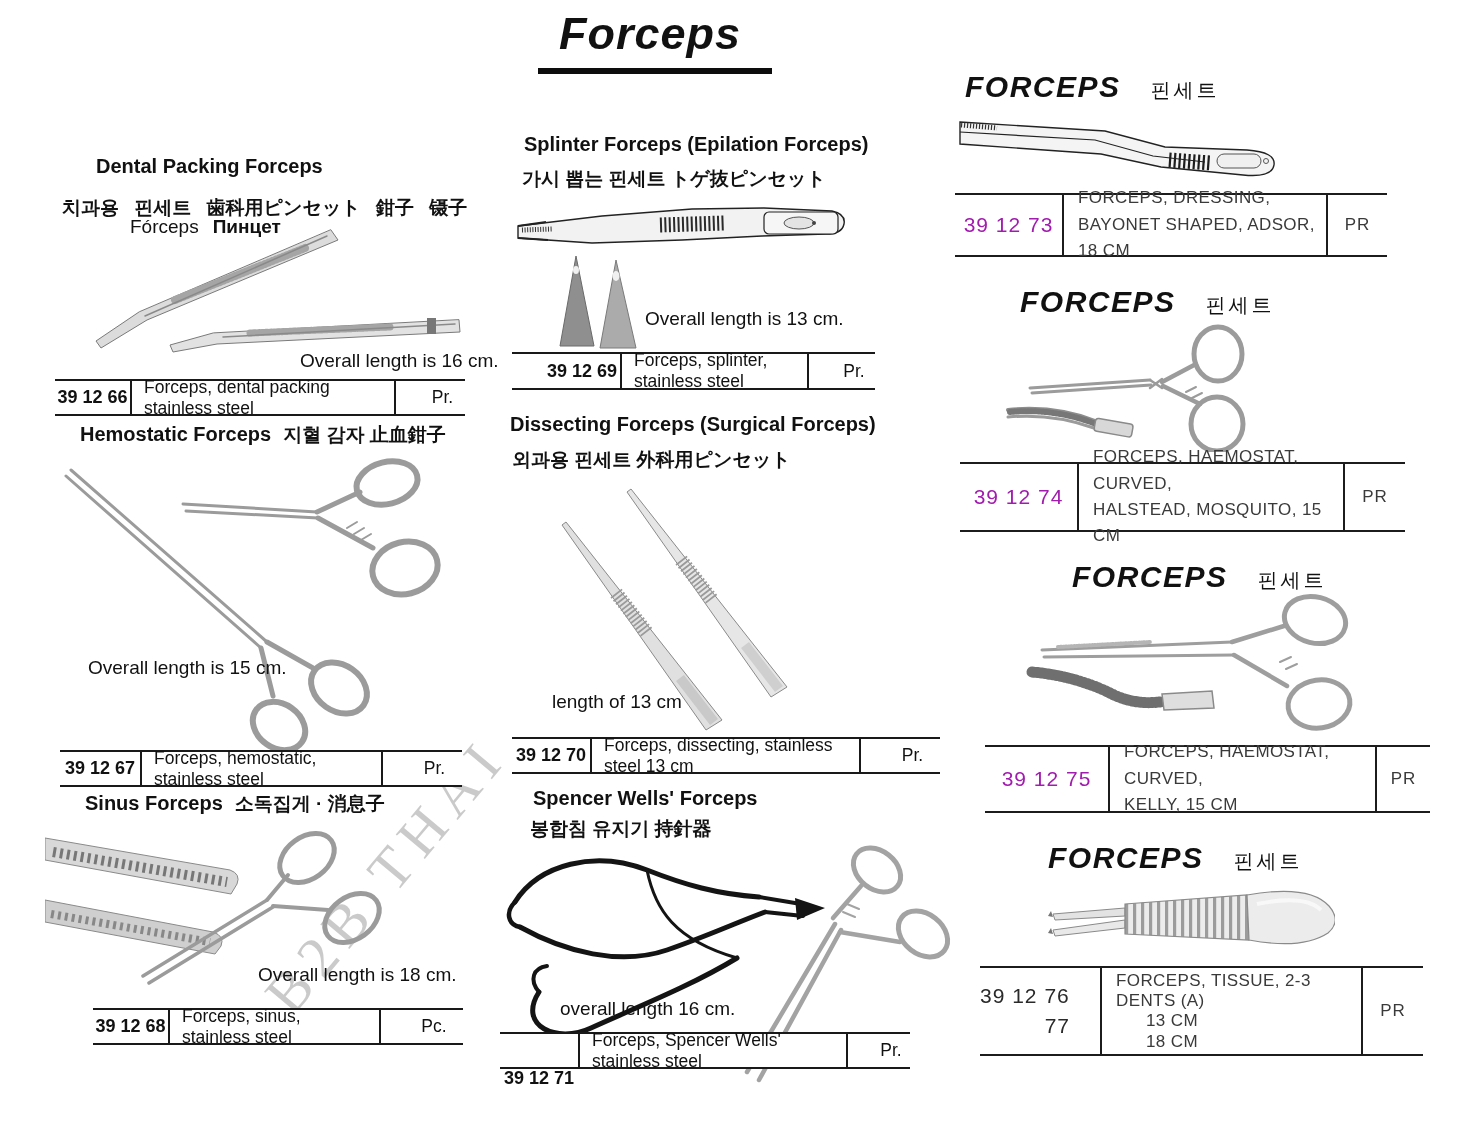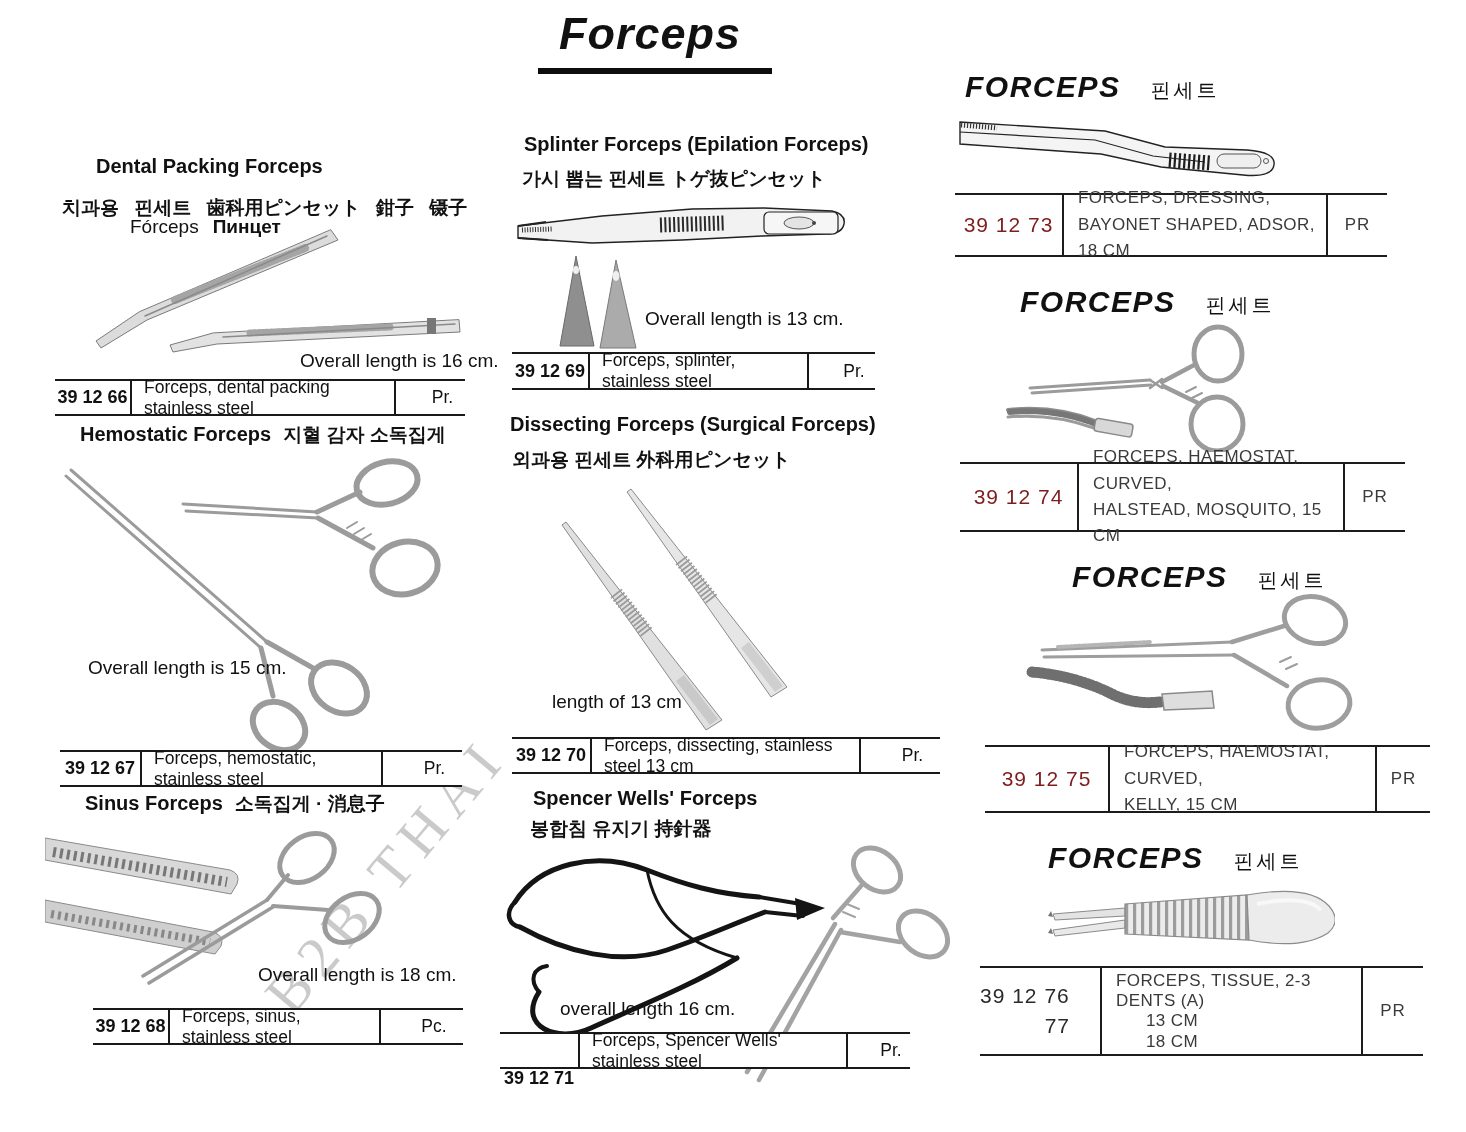--- a/index.html
+++ b/index.html
@@ -27,21 +27,21 @@
   .tbl .c-code{display:flex;align-items:center;justify-content:center;font-weight:bold;font-size:18px;}
   .tbl .c-desc{flex:1;border-left:2px solid #191919;border-right:2px solid #191919;
                display:flex;align-items:center;padding:0 12px;}
   .tbl .c-unit{display:flex;align-items:center;justify-content:center;padding-left:24px;}
 
   
   .r-title{font-size:30px;font-weight:bold;font-style:italic;letter-spacing:1.5px;white-space:nowrap;}
   .r-ko{font-size:20px;font-weight:400;font-style:normal;margin-left:30px;letter-spacing:3px;}
   .tblr{display:flex;align-items:stretch;border-top:2px solid #1c1c1c;border-bottom:2px solid #1c1c1c;
         color:#3a3a3a;background:#fff;}
-  .tblr .c-code{display:flex;align-items:center;justify-content:center;font-size:21px;color:#7f1d1d;letter-spacing:1px;}
+  .tblr .c-code{display:flex;align-items:center;justify-content:center;font-size:21px;color:#a21caf;letter-spacing:1px;}
   .tblr .c-code-multi{display:flex;flex-direction:column;justify-content:center;gap:6px;font-size:21px;color:#2a2a2a;letter-spacing:1px;}
   .tblr .c-code-multi .code-l2{text-align:right;padding-right:30px;}
   .tblr .c-desc{flex:1;border-left:2px solid #1c1c1c;border-right:2px solid #1c1c1c;
                 display:flex;flex-direction:column;justify-content:center;align-items:flex-start;
                 padding:4px 8px 4px 14px;font-size:17px;letter-spacing:.4px;line-height:1.55;}
   .tblr .c-desc-multi{flex:1;border-left:2px solid #1c1c1c;border-right:2px solid #1c1c1c;
                 display:flex;flex-direction:column;justify-content:space-evenly;align-items:flex-start;
                 padding:2px 5px 2px 14px;font-size:17px;letter-spacing:.4px;}
   .tblr .size-line{padding-left:30px;}
   .tblr .c-unit{display:flex;align-items:center;justify-content:center;font-size:17px;letter-spacing:1px;}
@@ -81,21 +81,21 @@
     <div class="abs note" style="left:260px;top:200px;">Overall length is 16 cm.</div>
     <div class="abs tbl" style="left:15px;top:229px;width:410px;height:33px;">
       <div class="c-code" style="width:75px;">39 12 66</div>
       <div class="c-desc">Forceps, dental packing stainless steel</div>
       <div class="c-unit" style="width:45px;">Pr.</div>
     </div>
   </section>
 
   <section class="sec" style="left:40px;top:420px;width:440px;height:365px;">
     <div class="abs sec-title" style="left:40px;top:2px;">
-      <span>Hemostatic Forceps</span><span class="inline-i18n">지혈 감자 소독집게</span>
+      <span>Hemostatic Forceps</span><span class="inline-i18n">지혈 감자 止血鉗子</span>
     </div>
     <svg class="abs" style="left:15px;top:30px;" width="410" height="300" viewBox="0 0 410 300">
       <g fill="none" stroke="#9b9b9b" stroke-linecap="round">
         <line x1="128" y1="54" x2="262" y2="62" stroke-width="3"></line>
         <line x1="131" y1="61" x2="263" y2="68" stroke-width="3"></line>
         <line x1="262" y1="62" x2="305" y2="42" stroke-width="5"></line>
         <line x1="263" y1="68" x2="318" y2="98" stroke-width="5"></line>
         <ellipse cx="332" cy="33" rx="31" ry="21" stroke-width="6" transform="rotate(-14 332 33)"></ellipse>
         <ellipse cx="350" cy="118" rx="33" ry="26" stroke-width="6" transform="rotate(-14 350 118)"></ellipse>
         <path d="M292,78 l10,-6 M299,84 l10,-6 M306,90 l10,-6" stroke-width="2"></path>
@@ -152,21 +152,21 @@
       <rect x="252" y="16" width="74" height="22" rx="5" fill="#f6f6f6" stroke="#222" stroke-width="1.2"></rect>
       <ellipse cx="287" cy="27" rx="15" ry="6" fill="#e4e4e4" stroke="#555" stroke-width="1"></ellipse>
       <circle cx="302" cy="27" r="2" fill="#444"></circle>
       <path d="M64,60 L48,150 L82,150 Z" fill="#8f8f8f" stroke="#6a6a6a"></path>
       <ellipse cx="64" cy="74" rx="3" ry="4" fill="#f0f0f0"></ellipse>
       <path d="M104,64 L88,152 L124,152 Z" fill="#ababab" stroke="#7a7a7a"></path>
       <ellipse cx="104" cy="80" rx="3.5" ry="5" fill="#f0f0f0"></ellipse>
     </svg>
     <div class="abs note" style="left:145px;top:178px;">Overall length is 13 cm.</div>
     <div class="abs tbl" style="left:12px;top:222px;width:363px;height:34px;">
-      <div class="c-code" style="width:76px;">39 12 69</div>
+      <div class="c-code" style="width:76px;margin-left:32px;">39 12 69</div>
       <div class="c-desc">Forceps, splinter, stainless steel</div>
       <div class="c-unit" style="width:42px;">Pr.</div>
     </div>
   </section>
 
   <section class="sec" style="left:500px;top:410px;width:440px;height:362px;">
     <div class="abs sec-title" style="left:10px;top:3px;">Dissecting Forceps (Surgical Forceps)</div>
     <div class="abs i18n" style="left:12px;top:37px;">외과용 핀세트 外科用ピンセット</div>
     <svg class="abs" style="left:28px;top:68px;" width="300" height="260" viewBox="0 0 300 260">
       <path d="M34,47 L38,44 L194,242 L178,252 Z" fill="#e0e0e0" stroke="#8a8a8a"></path>

